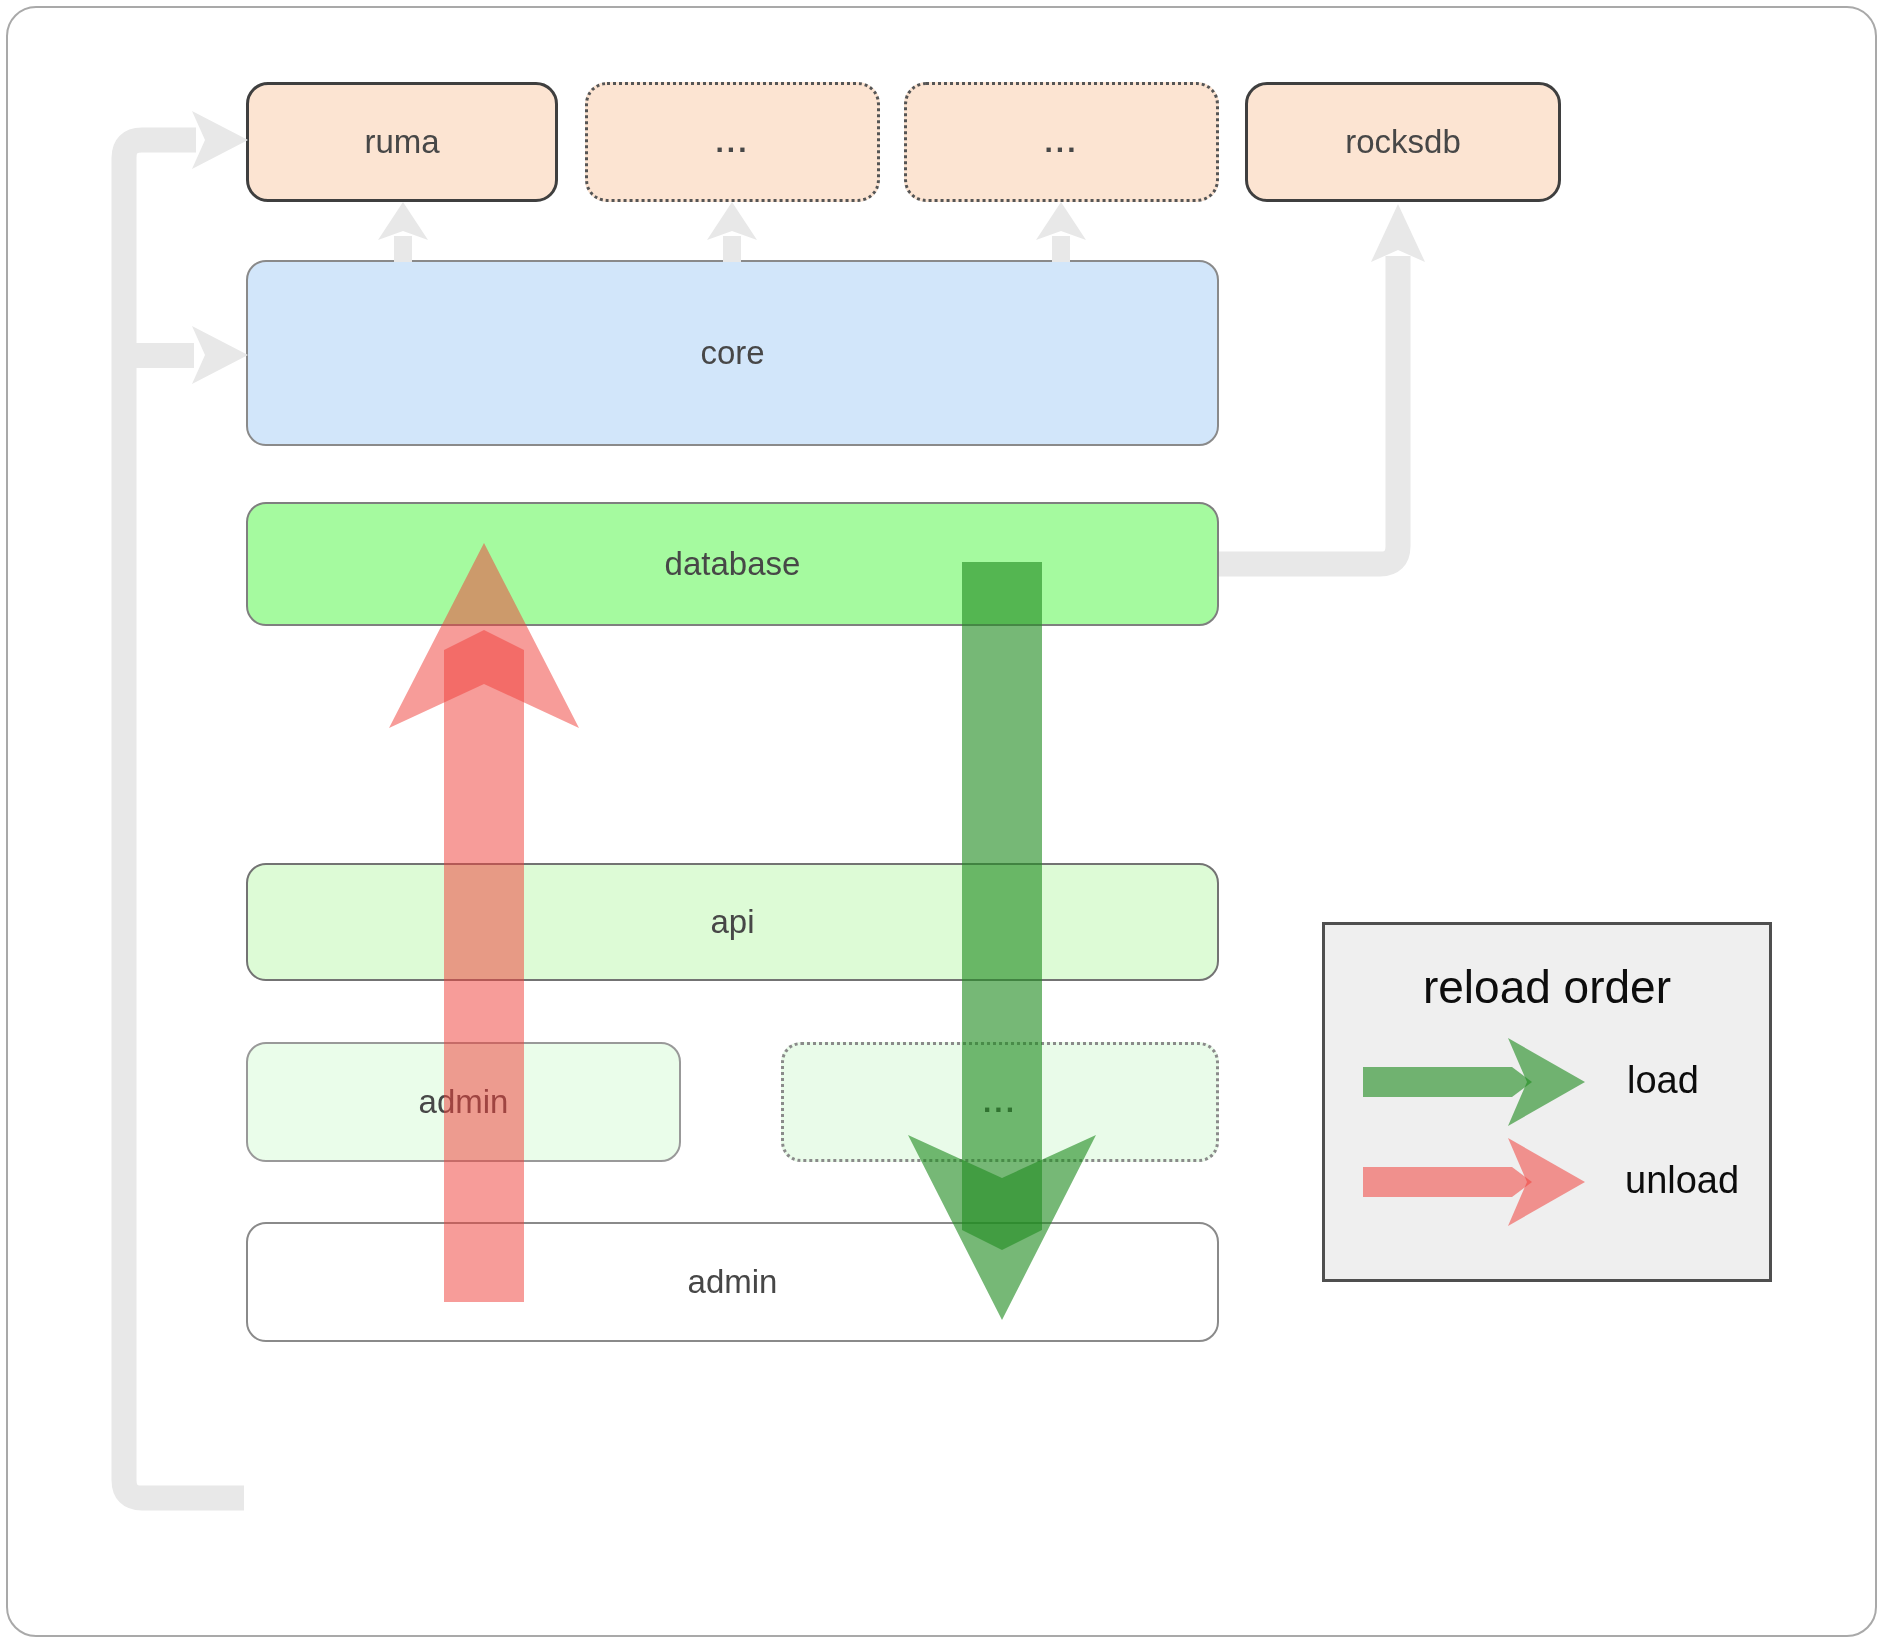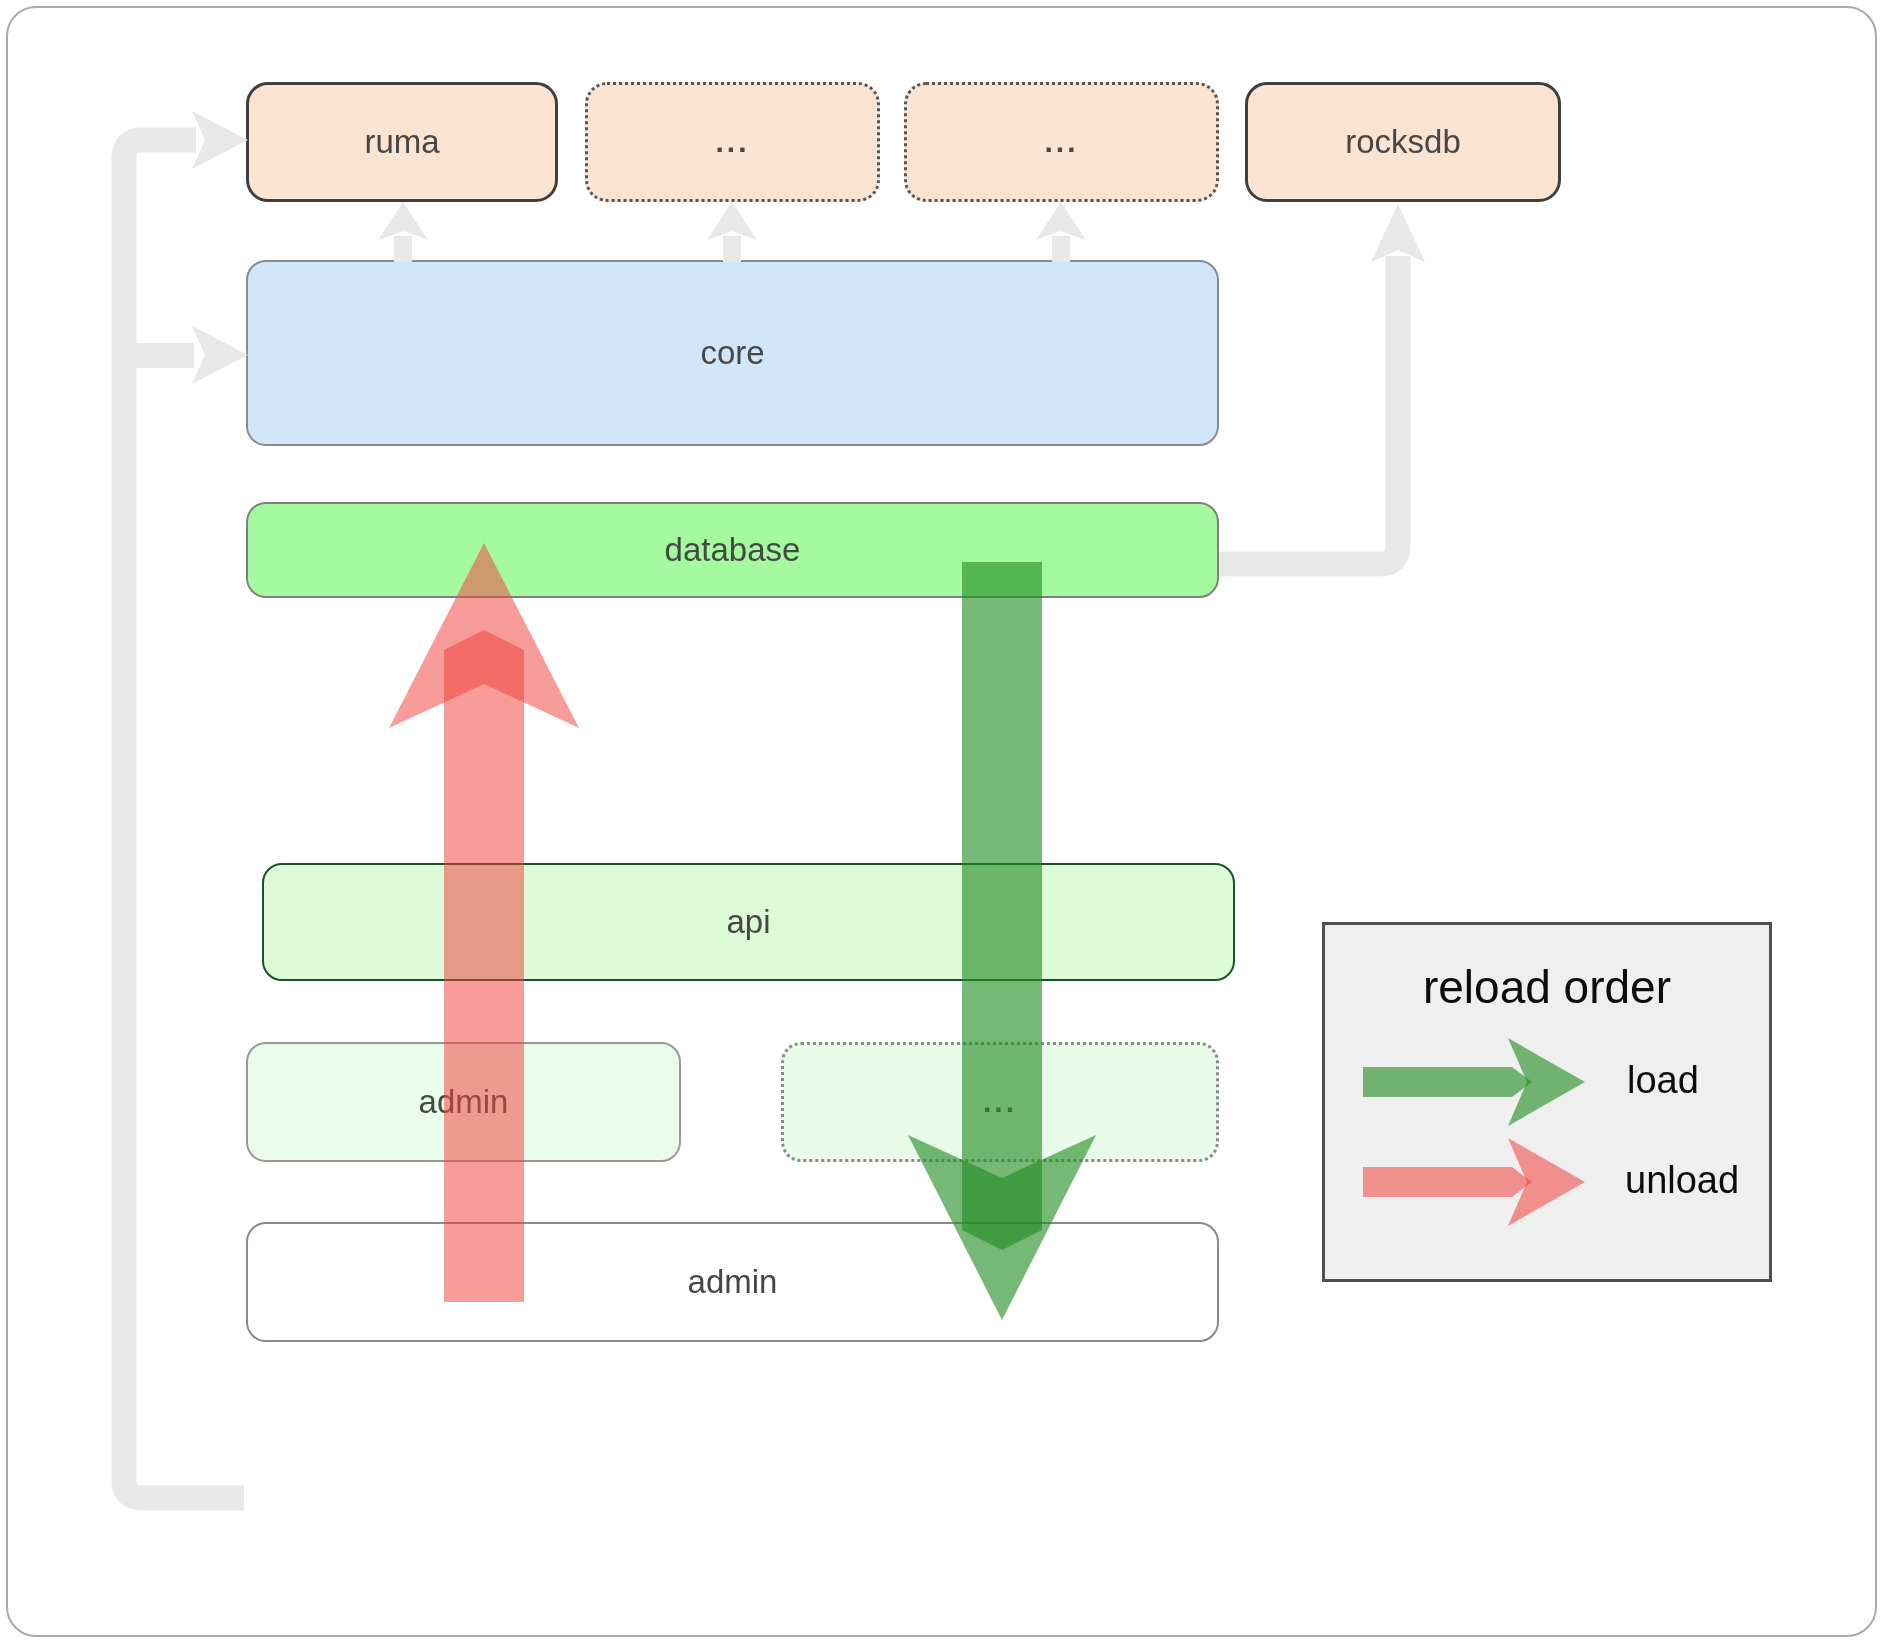--- a/index.html
+++ b/index.html
@@ -16,21 +16,21 @@
     box-sizing:border-box;border-radius:22px;
     font-size:33px;color:#474747;
   }
   .lbl{white-space:nowrap;}
   .module{background:#fce4d2;border:3px solid #3f3f3f;}
   .module-dotted{background:#fce4d2;border:3px dotted #555555;}
   .dots{font-weight:bold;letter-spacing:3px;font-size:30px;}
   .core{background:#d2e6fa;border:2px solid #8a8a8a;border-radius:20px;}
   .database{background:#a5fa9f;border:2px solid #7f7f7f;border-radius:20px;}
   .service{background:#cdf8c6;border:2px solid #8a8a8a;border-radius:20px;}
-  .api{background:#ddfbd6;border:2px solid #14532d;border-radius:20px;margin-left:16px;}
+  .api{background:#ddfbd6;border:2px solid #737373;border-radius:20px;}
   .admin{background:#eafdea;border:2px solid #999999;border-radius:20px;}
   .admin-dots{background:#e9fbe9;border:3px dotted #8a8a8a;border-radius:20px;}
   .router{background:#ffffff;border:2px solid #8a8a8a;border-radius:20px;}
   .conduwuit{background:#0f4f9e;border:3px solid #111111;border-radius:16px;
     color:#ffffff;font-weight:bold;}
   .legend-box{
     position:absolute;left:1322px;top:922px;width:450px;height:360px;
     background:#efefef;border:3px solid #4f4f4f;box-sizing:border-box;
   }
   .legend-title{
@@ -57,21 +57,21 @@
   <div class="node module-dotted" style="left:904px;top:82px;width:315px;height:120px">
     <span class="lbl dots">...</span>
   </div>
   <div class="node module" style="left:1245px;top:82px;width:316px;height:120px">
     <span class="lbl">rocksdb</span>
   </div>
 
   <div class="node core" style="left:246px;top:260px;width:973px;height:186px">
     <span class="lbl">core</span>
   </div>
-  <div class="node database" style="left:246px;top:502px;width:973px;height:96px">
+  <div class="node database" style="left:246px;top:502px;width:973px;height:124px">
     <span class="lbl">database</span>
   </div>
   <div class="node api" style="left:246px;top:863px;width:973px;height:118px">
     <span class="lbl">api</span>
   </div>
   <div class="node admin" style="left:246px;top:1042px;width:435px;height:120px">
     <span class="lbl">admin</span>
   </div>
   <div class="node admin-dots" style="left:781px;top:1042px;width:438px;height:120px">
     <span class="lbl dots">...</span>

